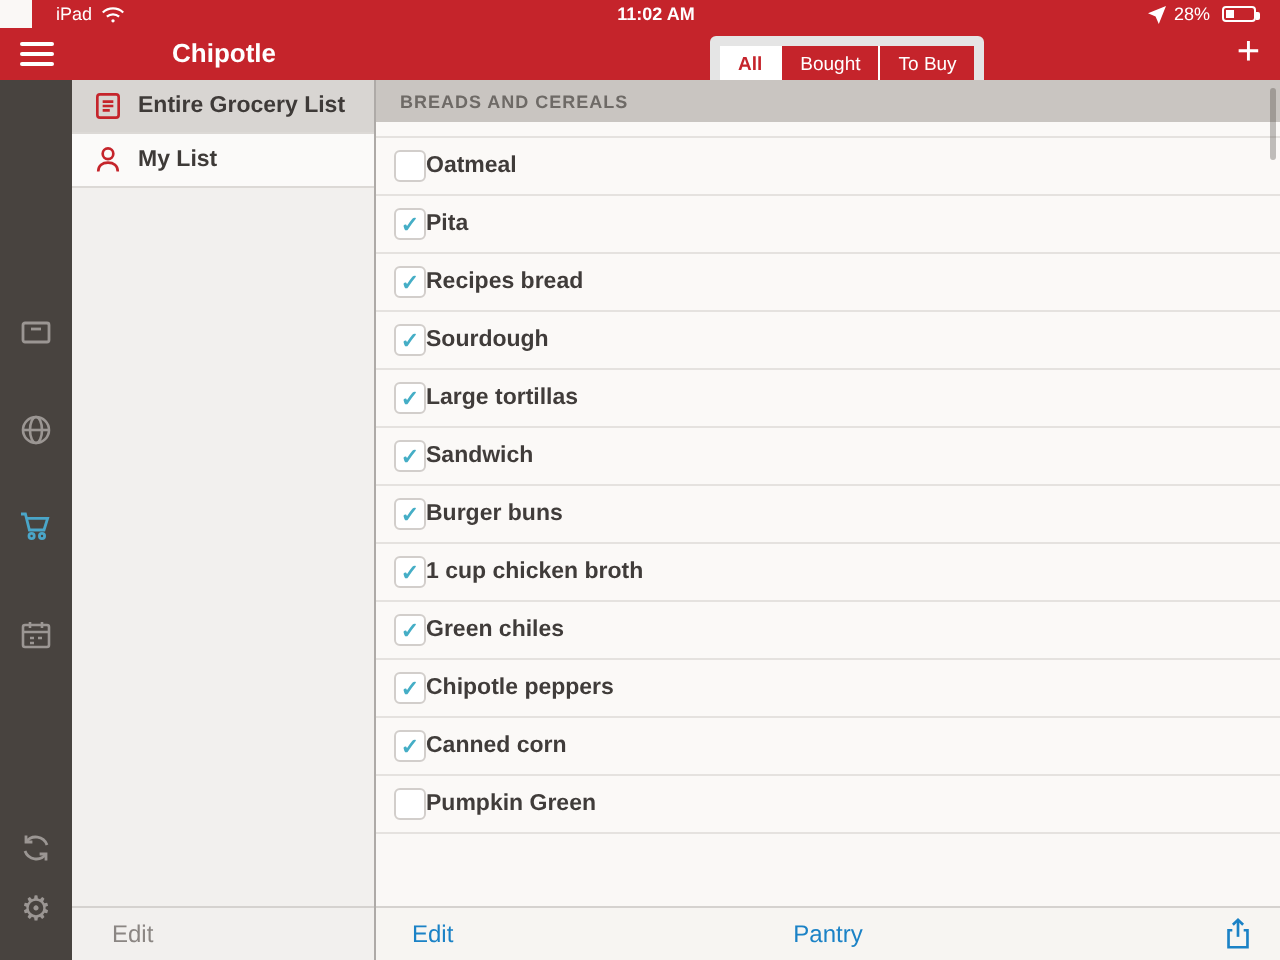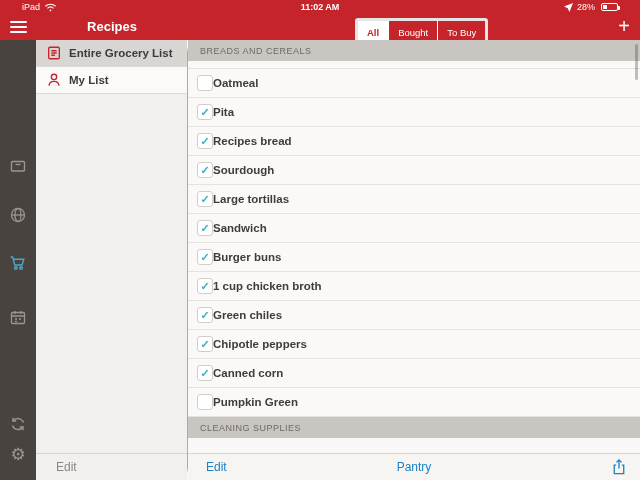--- a/index.html
+++ b/index.html
@@ -5,62 +5,62 @@
   * { box-sizing: border-box; margin: 0; padding: 0; }
   html,body { background:#222; }
   .screen{
     width:640px; height:480px; position:relative; overflow:hidden;
     font-family:"Liberation Sans", sans-serif; background:#faf8f6;
   }
   
   .statusbar{
     height:14px; background:#c5242b; color:#fff; font-size:9px;
     display:flex; align-items:center; justify-content:space-between;
-    padding:0 22px; position:relative;
+    padding:0 12px; position:relative;margin-left:16px;
   }
   .sb-left,.sb-right{ display:flex; align-items:center; gap:4px; }
   .sb-center{ position:absolute; left:50%; transform:translateX(-50%); font-weight:bold; }
   .sb-icon{ display:flex; align-items:center; }
   .battery{ display:inline-block; width:17px; height:8px; border:1px solid #fff; border-radius:2px; position:relative; margin-left:2px; }
   .battery::after{ content:""; position:absolute; right:-3px; top:1.5px; width:2px; height:4px; background:#fff; border-radius:0 1px 1px 0; }
   .battery-fill{ position:absolute; left:1px; top:1px; bottom:1px; background:#fff; }
   
   .navbar{ height:26px; background:#c5242b; position:relative; }
   .hamburger{ position:absolute; left:10px; top:7px; display:flex; flex-direction:column; gap:3px; cursor:pointer; }
   .hamburger i{ display:block; width:17px; height:2px; background:#fff; border-radius:1px; }
   .nav-title{ position:absolute; left:112px; top:0; transform:translateX(-50%); line-height:26px; color:#fff; font-size:13px; font-weight:bold; }
-  .segmented{ position:absolute; left:355px; top:4px; height:29px; display:flex; border:3px solid #e5e5e5; border-radius:3px; overflow:hidden; }
+  .segmented{ position:absolute; left:355px; top:4px; height:29px; display:flex; border:5px solid #e5e5e5; border-radius:3px; overflow:hidden; }
   .segment{ padding:0 9px; font-size:9.5px; color:#fff; display:flex; align-items:center; border-left:1px solid #fff; cursor:pointer; white-space:nowrap; }
   .segment:first-child{ border-left:none; }
   .segment.selected{ background:#fff; color:#c5242b; font-weight:bold; }
   .add-button{ position:absolute; right:10px; top:0; color:#fff; font-size:20px; font-weight:300; line-height:25px; cursor:pointer; }
   
   .body{ display:flex; height:440px; }
   
   .rail{ width:36px; flex:none; background:#48433f; position:relative; }
   .rail-icon{ position:absolute; left:50%; transform:translateX(-50%); color:#9b9693; cursor:pointer; display:flex; }
   .rail-icon.active{ color:#4aa6c9; }
   .rail-icon.recipe-box{ top:117px; }
   .rail-icon.globe{ top:166px; }
   .rail-icon.cart{ top:214px; }
   .rail-icon.calendar{ top:269px; }
   .rail-icon.sync{ top:375px; }
   .rail-icon.gear{ top:406px; }
   .glyph-gear{ font-size:17px; line-height:1; }
   
-  .left-panel{ width:152px; flex:none; background:#f2f0ee; position:relative; border-right:1px solid #aeaaa7;border-radius:13px; }
+  .left-panel{ width:152px; flex:none; background:#f2f0ee; position:relative; border-right:1px solid #aeaaa7; }
   .lp-row{ height:27px; display:flex; align-items:center; padding-left:10px; border-bottom:1px solid #dcd9d6; background:#fbfaf9; cursor:pointer; }
   .lp-row.selected{ background:#d8d5d2; }
   .lp-icon{ color:#c5242b; width:16px; height:16px; margin-right:7px; display:flex; align-items:center; justify-content:center; }
   .lp-label{ font-size:11.5px; font-weight:bold; color:#3e3a38; }
   .panel-footer{ position:absolute; left:0; right:0; bottom:0; height:27px; border-top:1px solid #d5d2cf; display:flex; align-items:center; padding-left:20px; background:#f2f0ee; }
   .panel-footer span{ color:#8b8683; font-size:12px; cursor:pointer; }
   
   .main{ flex:1; position:relative; background:#faf8f6; overflow:hidden; }
-  .section-header{ height:21px; background:#c9c5c1; display:flex; align-items:center; padding-left:12px; font-size:9px; font-weight:normal; letter-spacing:.5px; color:#6e6a66;text-align:center; }
+  .section-header{ height:21px; background:#c9c5c1; display:flex; align-items:center; padding-left:12px; font-size:9px; font-weight:bold; letter-spacing:.5px; color:#6e6a66;text-align:center; }
   .partial-row{ height:8px; background:#fbf9f7; border-bottom:1px solid #e5e2df; }
   .item-row{ height:29px; display:flex; align-items:center; padding-left:9px; border-bottom:1px solid #e5e2df; background:#fbf9f7; cursor:pointer; }
   .checkbox{ width:16px; height:16px; border:1px solid #d2cecb; border-radius:3px; background:#fff; display:flex; align-items:center; justify-content:center; font-size:11px; font-weight:bold; color:#45aec6; flex:none; }
   .item-label{ font-size:11.5px; font-weight:bold; color:#403c3a; }
   .scrollbar-thumb{ position:absolute; right:2px; top:4px; width:3px; height:36px; border-radius:2px; background:rgba(80,75,70,.35); }
   
   .main-toolbar{ position:absolute; left:0; right:0; bottom:0; height:27px; border-top:1px solid #d5d2cf; background:#f7f5f2; display:flex; align-items:center; }
   .tb-edit{ margin-left:18px; color:#1b82c6; font-size:12px; cursor:pointer; }
   .tb-pantry{ position:absolute; left:50%; transform:translateX(-50%); color:#1b82c6; font-size:12px; cursor:pointer; }
   .tb-share{ position:absolute; right:12px; top:4px; color:#1b82c6; display:flex; cursor:pointer; }
@@ -94,21 +94,21 @@
         </span>
     </div>
   </div>
 
   <div class="navbar">
     <div class="hamburger">
         <i></i>
         <i></i>
         <i></i>
       </div>
-    <div class="nav-title">Recipes</div>
+    <div class="nav-title">Chipotle</div>
     <div class="segmented">
         <div class="segment selected">All</div>
         <div class="segment">Bought</div>
         <div class="segment">To Buy</div>
       </div>
     <div class="add-button">+</div>
   </div>
 
   <div class="body">
     <div class="rail">
@@ -222,21 +222,20 @@
             <span class="item-label">Chipotle peppers</span>
           </div>
           <div class="item-row">
             <span class="checkbox checked">✓</span>
             <span class="item-label">Canned corn</span>
           </div>
           <div class="item-row">
             <span class="checkbox"></span>
             <span class="item-label">Pumpkin Green</span>
           </div>
-          <div class="section-header">CLEANING SUPPLIES</div>
         </div>
       <div class="scrollbar-thumb"></div>
       <div class="main-toolbar">
         <span class="tb-edit">Edit</span>
         <span class="tb-pantry">Pantry</span>
         <span class="tb-share">
           <svg width="18" height="18" viewBox="0 0 19 19" fill="none" stroke="currentColor" stroke-width="1.4">
               <path d="M6.5 7.5H4.5v9h10v-9h-2"></path>
               <path d="M9.5 2.2v8.8"></path>
               <path d="M6.8 4.6 9.5 2 12.2 4.6"></path>

